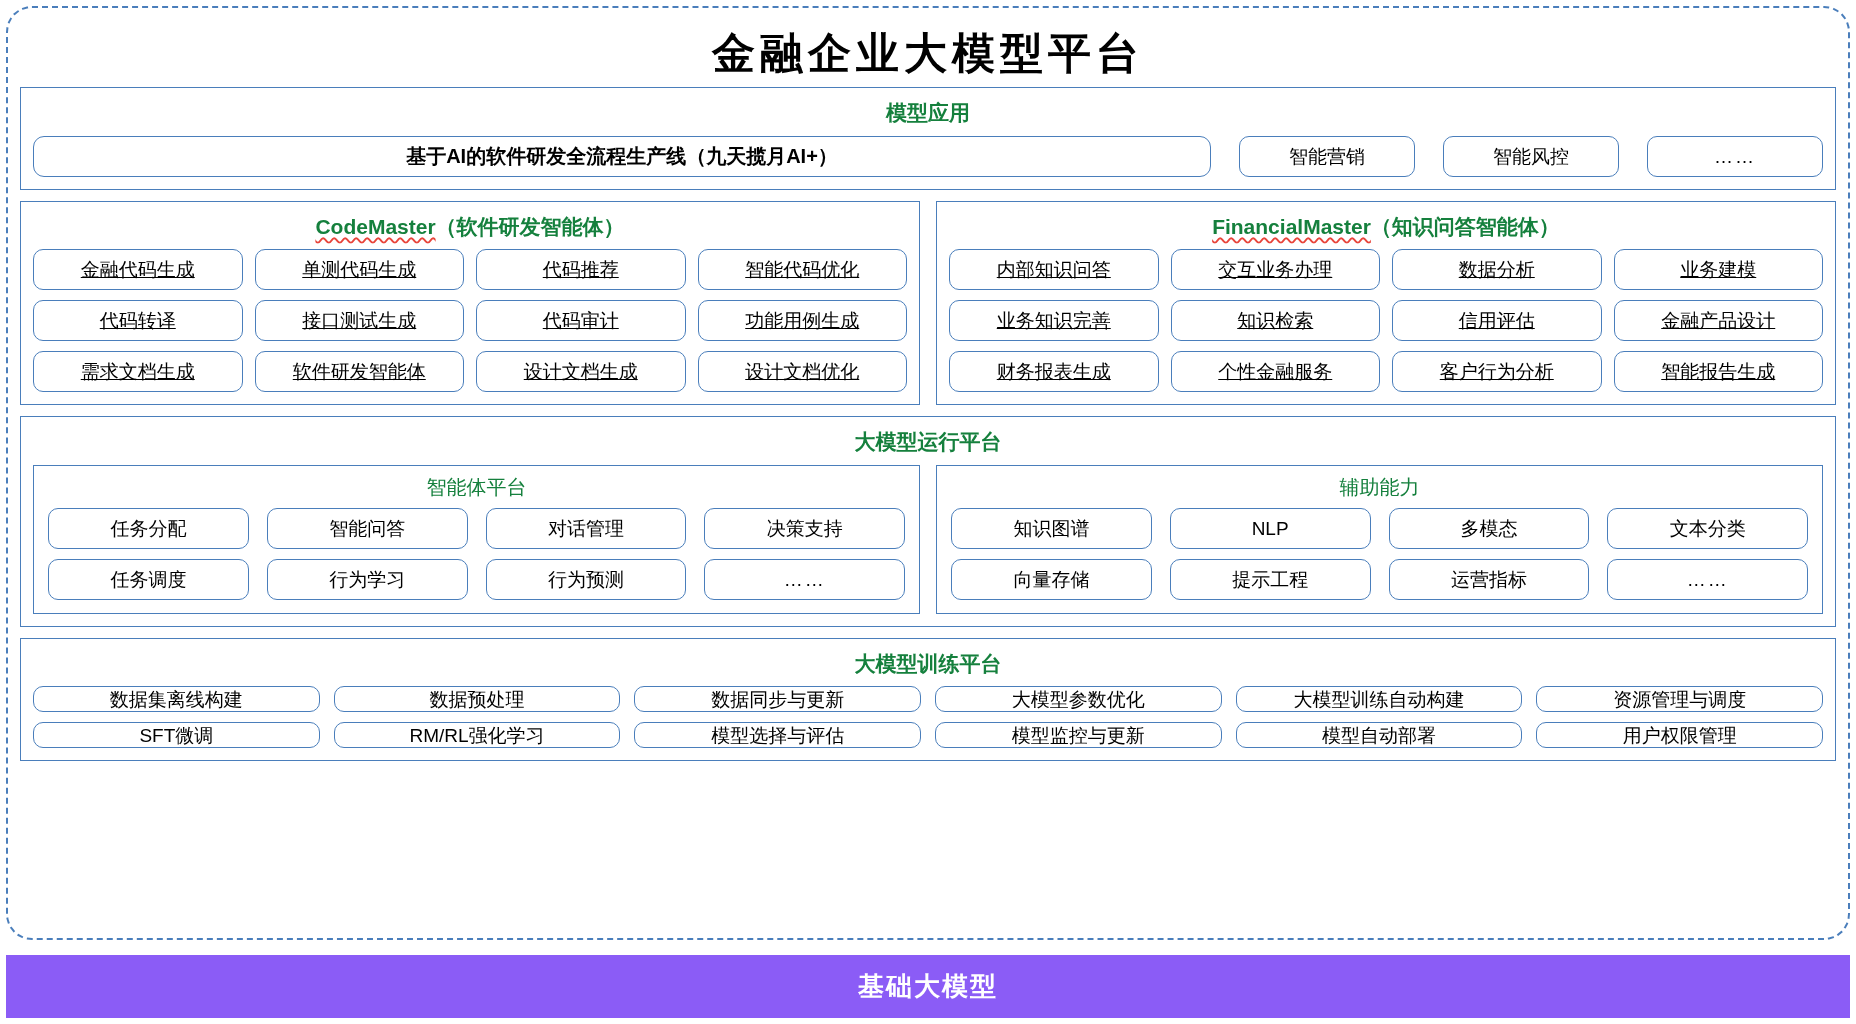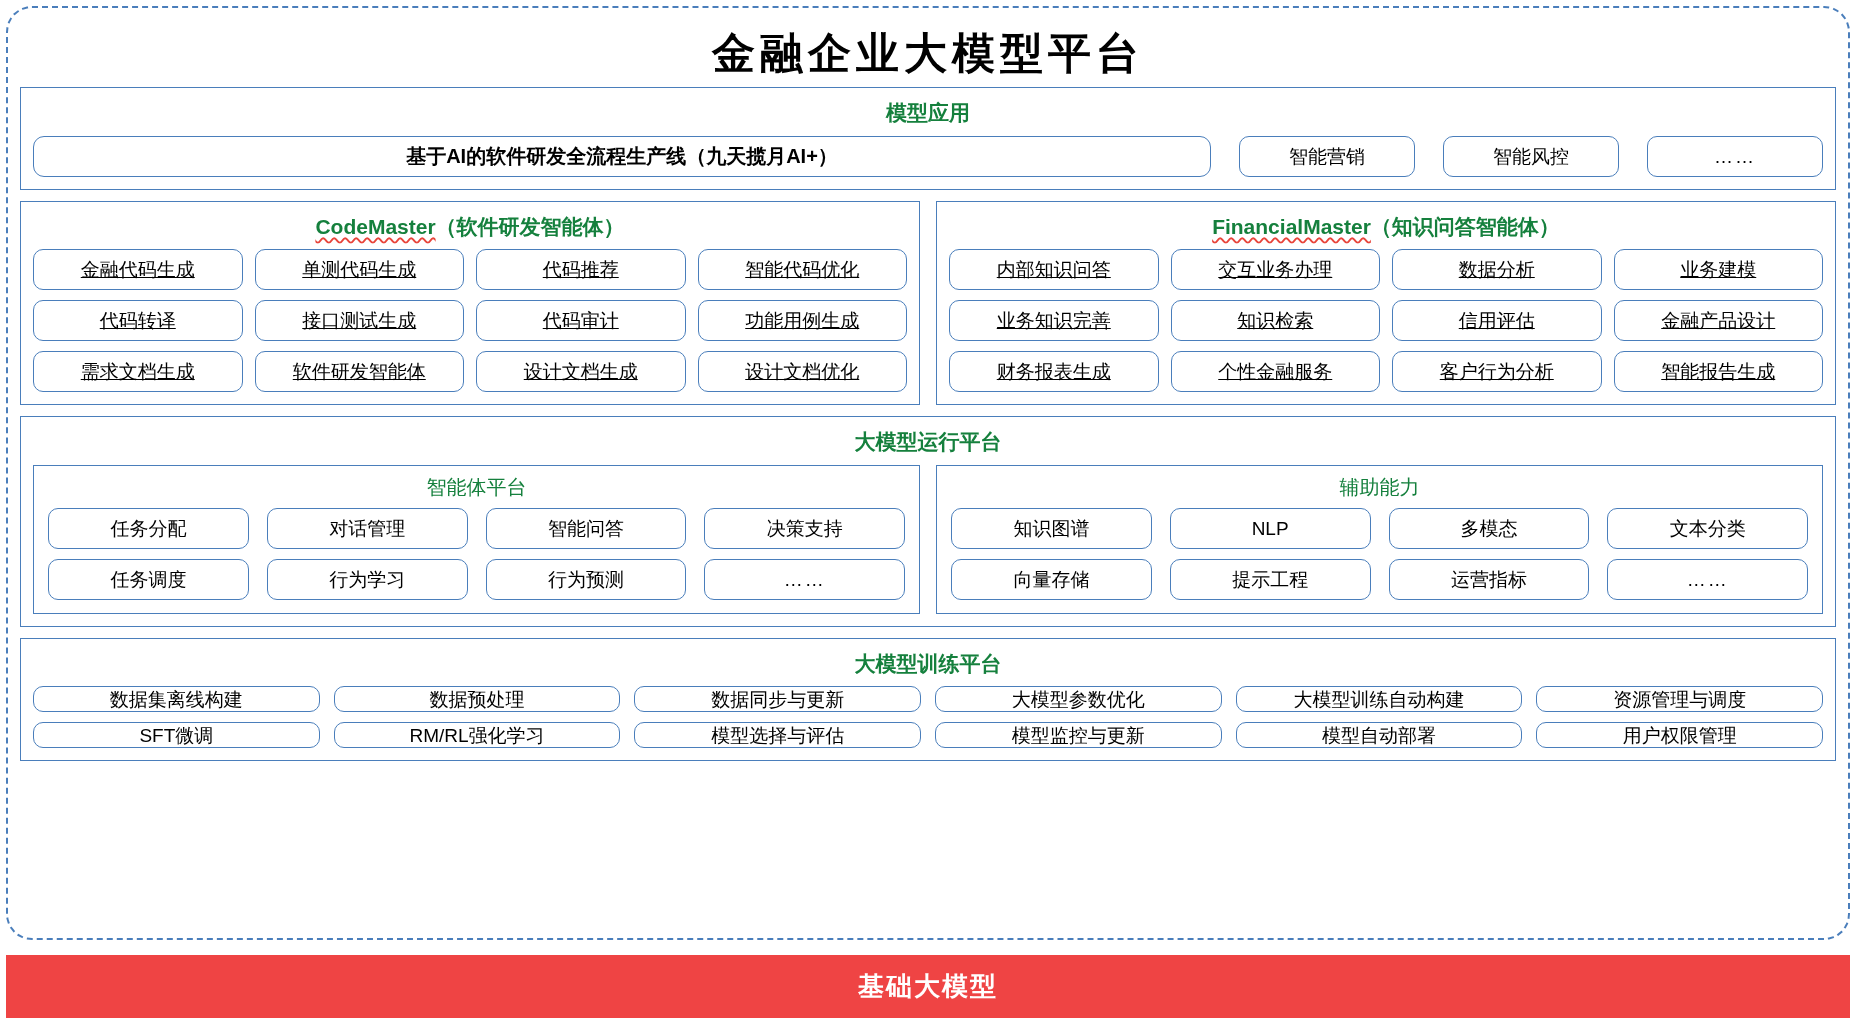--- a/index.html
+++ b/index.html
@@ -149,21 +149,21 @@
 
   .training-grid .chip { height: 26px; font-size: 19px; }
 
   
   .base-bar {
     position: absolute;
     left: 6px;
     top: 955px;
     width: 1844px;
     height: 63px;
-    background: #ef4444;
+    background: #8b5cf6;
     display: flex;
     align-items: center;
     justify-content: center;
   }
 
   .base-bar-label {
     color: #ffffff;
     font-size: 26px;
     font-weight: 700;
     letter-spacing: 2px;
@@ -234,22 +234,22 @@
 
     <section class="panel runtime">
       <div class="panel-title">大模型运行平台</div>
 
       <div class="runtime-cols">
 
         <div class="subpanel">
           <div class="panel-title sub">智能体平台</div>
           <div class="sub-grid">
             <div class="chip">任务分配</div>
+            <div class="chip">智能问答</div>
             <div class="chip">对话管理</div>
-            <div class="chip">智能问答</div>
             <div class="chip">决策支持</div>
             <div class="chip">任务调度</div>
             <div class="chip">行为学习</div>
             <div class="chip">行为预测</div>
             <div class="chip dots">……</div>
           </div>
         </div>
 
         <div class="subpanel">
           <div class="panel-title sub">辅助能力</div>

